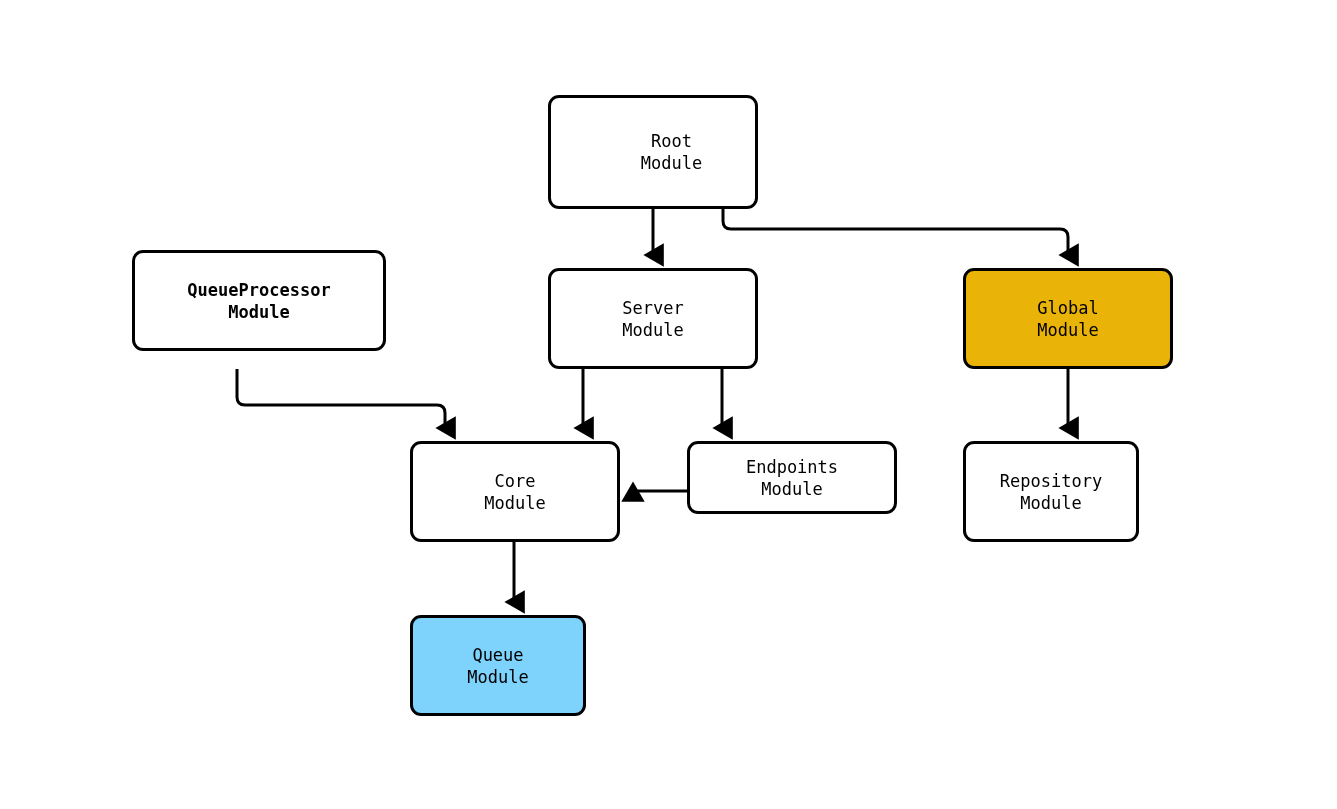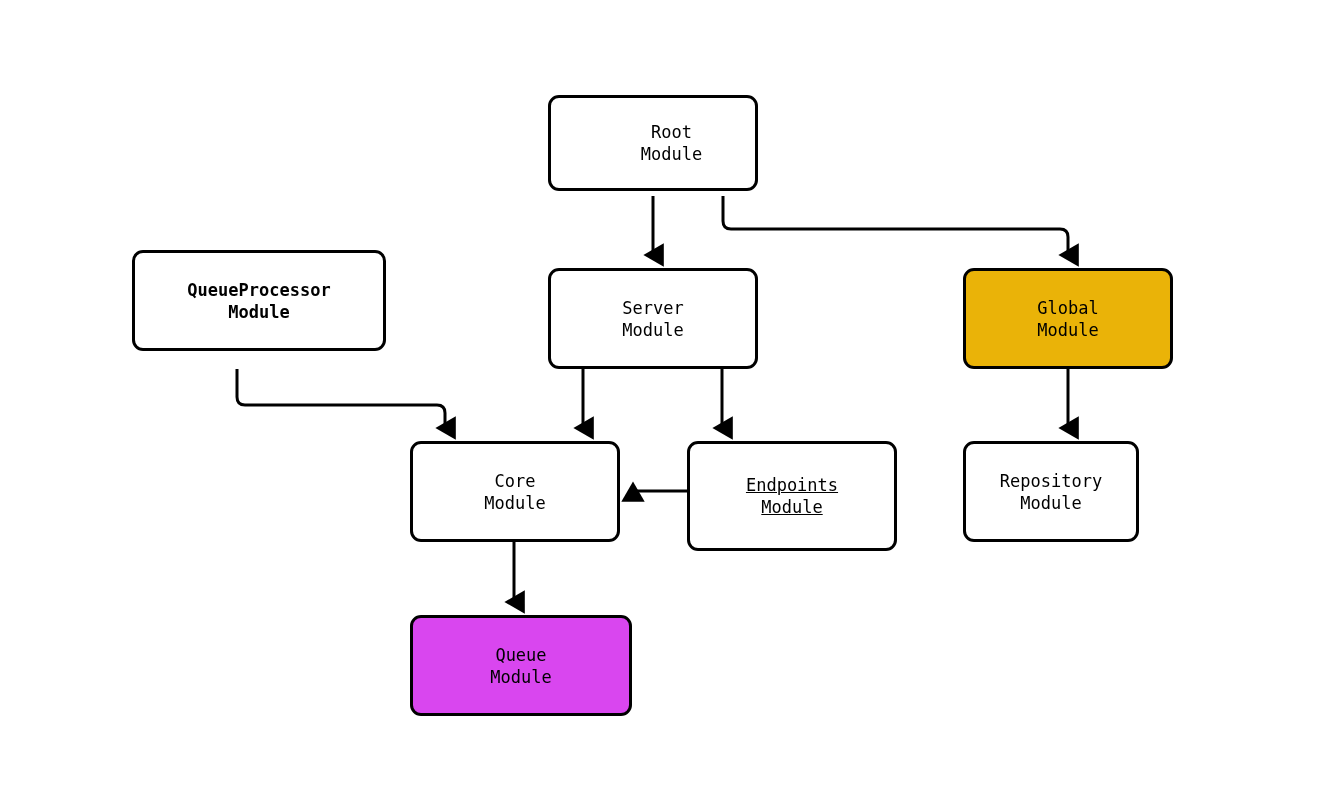--- a/index.html
+++ b/index.html
@@ -77,21 +77,21 @@
       <path d="M 722 369 L 722 428" marker-end="url(#arrow-down)"></path>
 
       <path d="M 687 491 L 633 491" marker-end="url(#arrow-left)"></path>
 
       <path d="M 1068 369 L 1068 428" marker-end="url(#arrow-down)"></path>
 
       <path d="M 514 542 L 514 602" marker-end="url(#arrow-down)"></path>
     </g>
   </svg>
 
-  <div class="node" style="left: 548px; top: 95px; width: 210px; height: 96px; background: rgb(255, 255, 255); border-color: rgb(0, 0, 0); padding-left: 37px;">
+  <div class="node" style="left: 548px; top: 95px; width: 210px; height: 114px; background: rgb(255, 255, 255); border-color: rgb(0, 0, 0); padding-left: 37px;">
     <span class="node-label">Root
 Module</span>
   </div>
 
   <div class="node" style="left: 132px; top: 250px; width: 254px; height: 101px; background: rgb(255, 255, 255); border-color: rgb(0, 0, 0); font-weight: bold;">
     <span class="node-label">QueueProcessor
 Module</span>
   </div>
 
   <div class="node" style="left: 548px; top: 268px; width: 210px; height: 101px; background: rgb(255, 255, 255); border-color: rgb(0, 0, 0);">
@@ -102,28 +102,28 @@
   <div class="node" style="left: 963px; top: 268px; width: 210px; height: 101px; background: #eab308; border-color: rgb(0, 0, 0);">
     <span class="node-label">Global
 Module</span>
   </div>
 
   <div class="node" style="left: 410px; top: 441px; width: 210px; height: 101px; background: rgb(255, 255, 255); border-color: rgb(0, 0, 0); justify-content: center;">
     <span class="node-label">Core
 Module</span>
   </div>
 
-  <div class="node" style="left: 687px; top: 441px; width: 210px; height: 110px; background: rgb(255, 255, 255); border-color: rgb(0, 0, 0); text-decoration: underline;">
+  <div class="node" style="left: 687px; top: 441px; width: 210px; height: 73px; background: rgb(255, 255, 255); border-color: rgb(0, 0, 0);">
     <span class="node-label">Endpoints
 Module</span>
   </div>
 
   <div class="node" style="left: 963px; top: 441px; width: 176px; height: 101px; background: rgb(255, 255, 255); border-color: rgb(0, 0, 0); align-items: center;">
     <span class="node-label">Repository
 Module</span>
   </div>
 
-  <div class="node" style="left: 410px; top: 615px; width: 222px; height: 101px; background: #d946ef; border-color: rgb(0, 0, 0);">
+  <div class="node" style="left: 410px; top: 615px; width: 176px; height: 101px; background: #7dd3fc; border-color: rgb(0, 0, 0);">
     <span class="node-label">Queue
 Module</span>
   </div>
 
 </div>
 
 </body></html>

